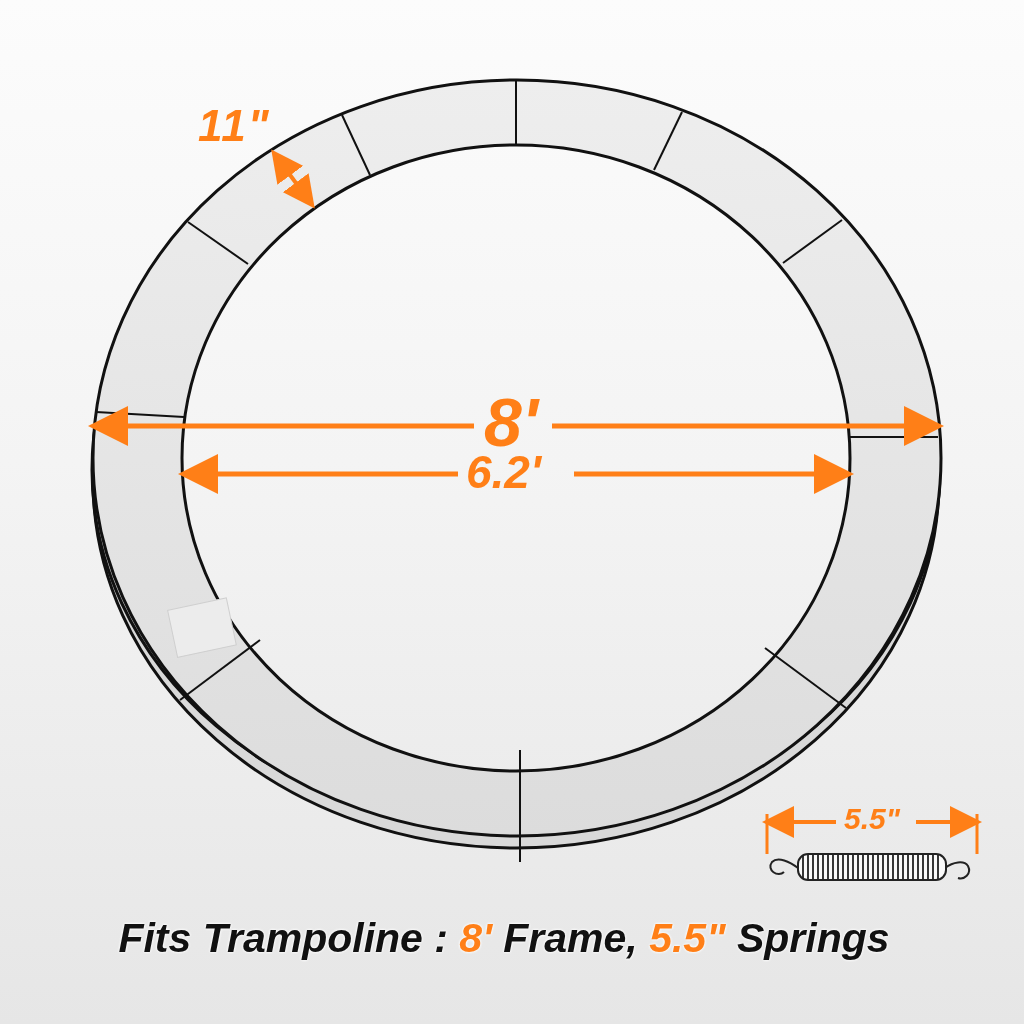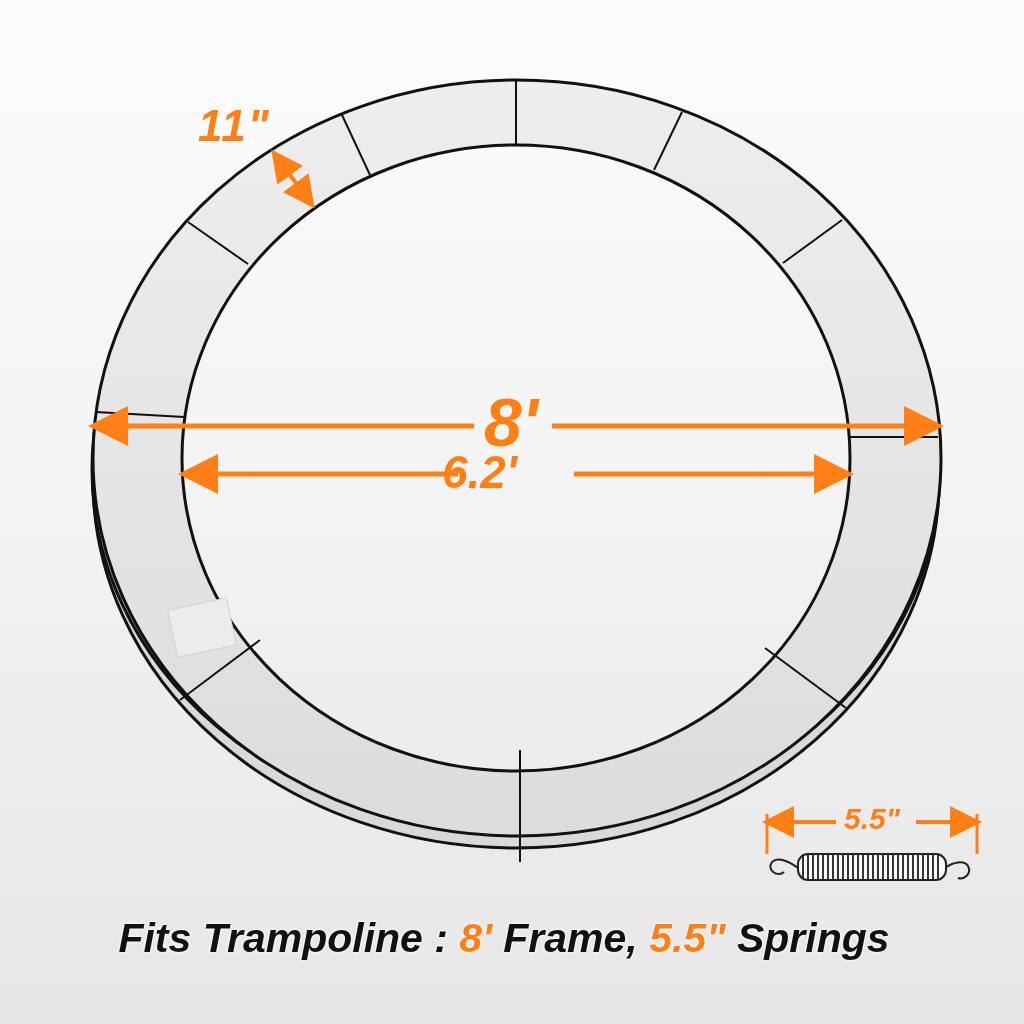--- a/index.html
+++ b/index.html
@@ -9,21 +9,21 @@
     font-family: "Liberation Sans", sans-serif;
   }
   #scene { position: absolute; left: 0; top: 0; width: 1024px; height: 1024px; }
   .dim {
     position: absolute; font-family: "Liberation Sans", sans-serif;
     font-weight: bold; font-style: italic; color: #ff7f17; line-height: 1;
     white-space: nowrap;
   }
   #dim-pad-width { left: 198px; top: 104px; font-size: 44px; letter-spacing: 2px; }
   #dim-outer { left: 484px; top: 388px; font-size: 68px; }
-  #dim-inner { left: 442px; top: 449px; font-size: 46px; }
+  #dim-inner { left: 466px; top: 449px; font-size: 46px; }
   #dim-spring { left: 844px; top: 804px; font-size: 30px; }
   #caption {
     position: absolute; left: 0; width: 1008px; top: 915px; text-align: center;
     font-family: "Liberation Sans", sans-serif; font-weight: bold; font-style: italic;
     font-size: 41px; color: #111; white-space: nowrap;
     text-shadow: 0 0 3px #fff, 0 0 3px #fff;
   }
   #caption .accent { color: #ff7f17; }
 </style>
 </head>

